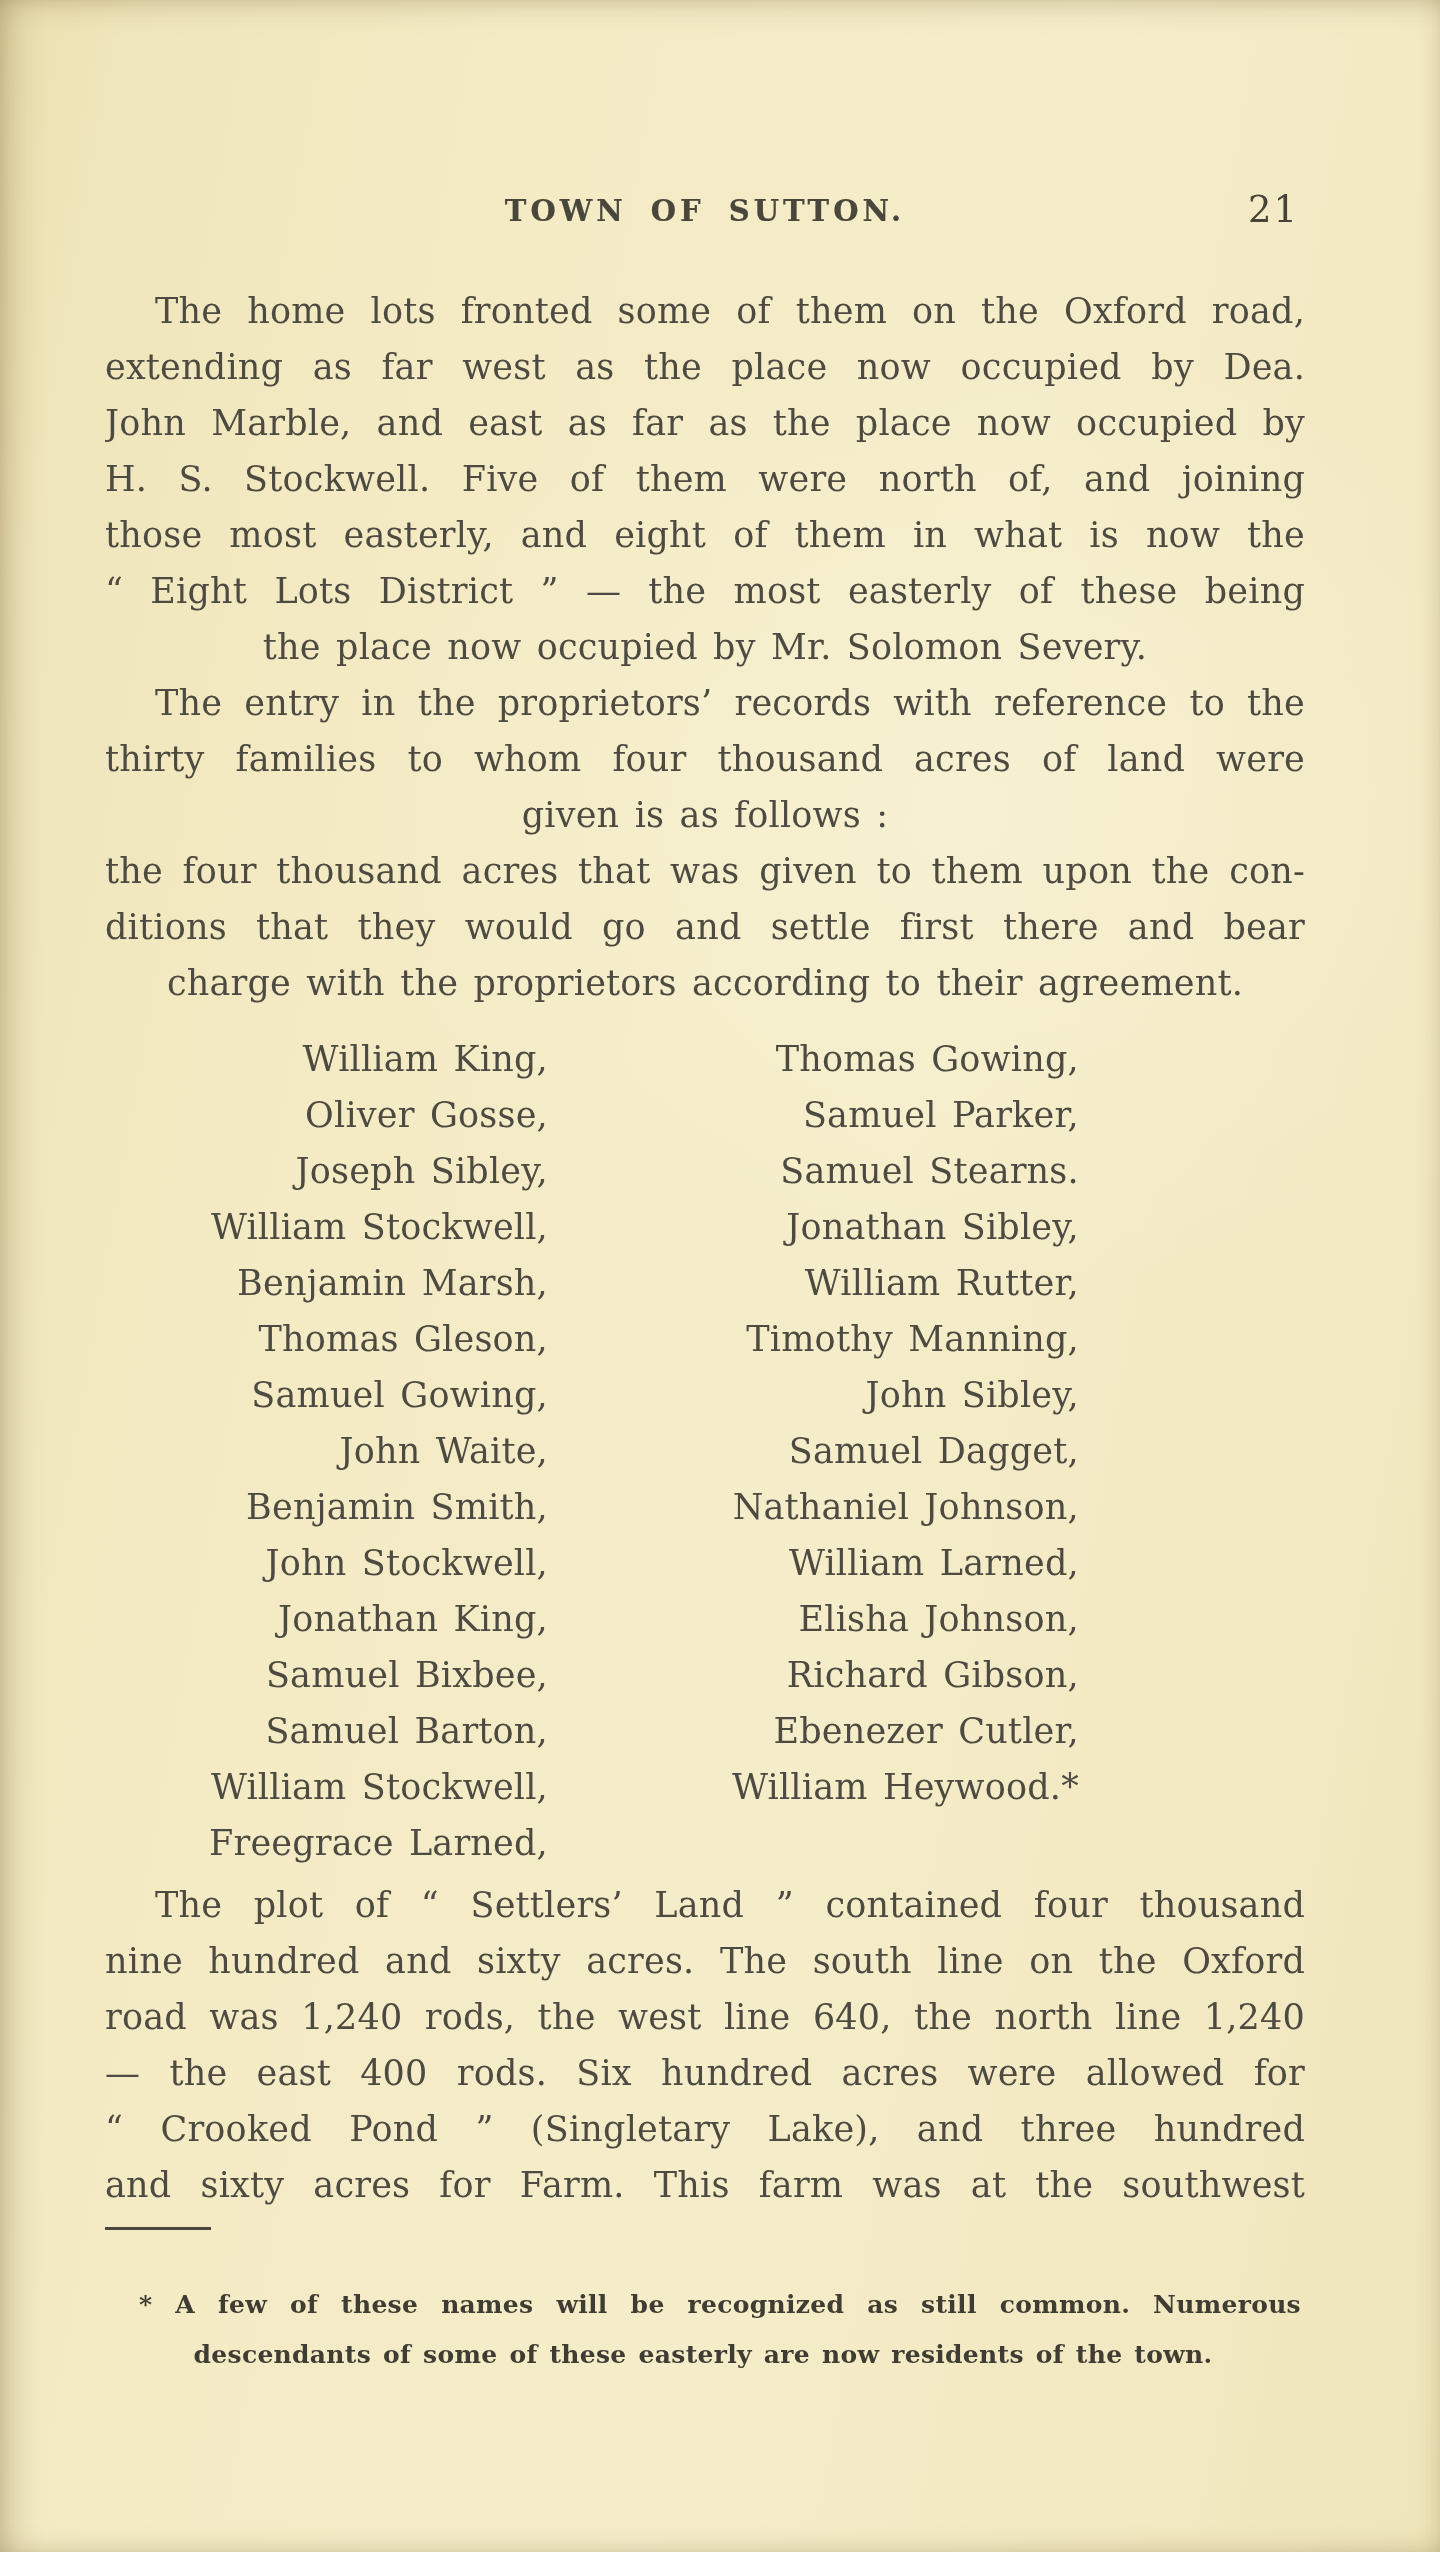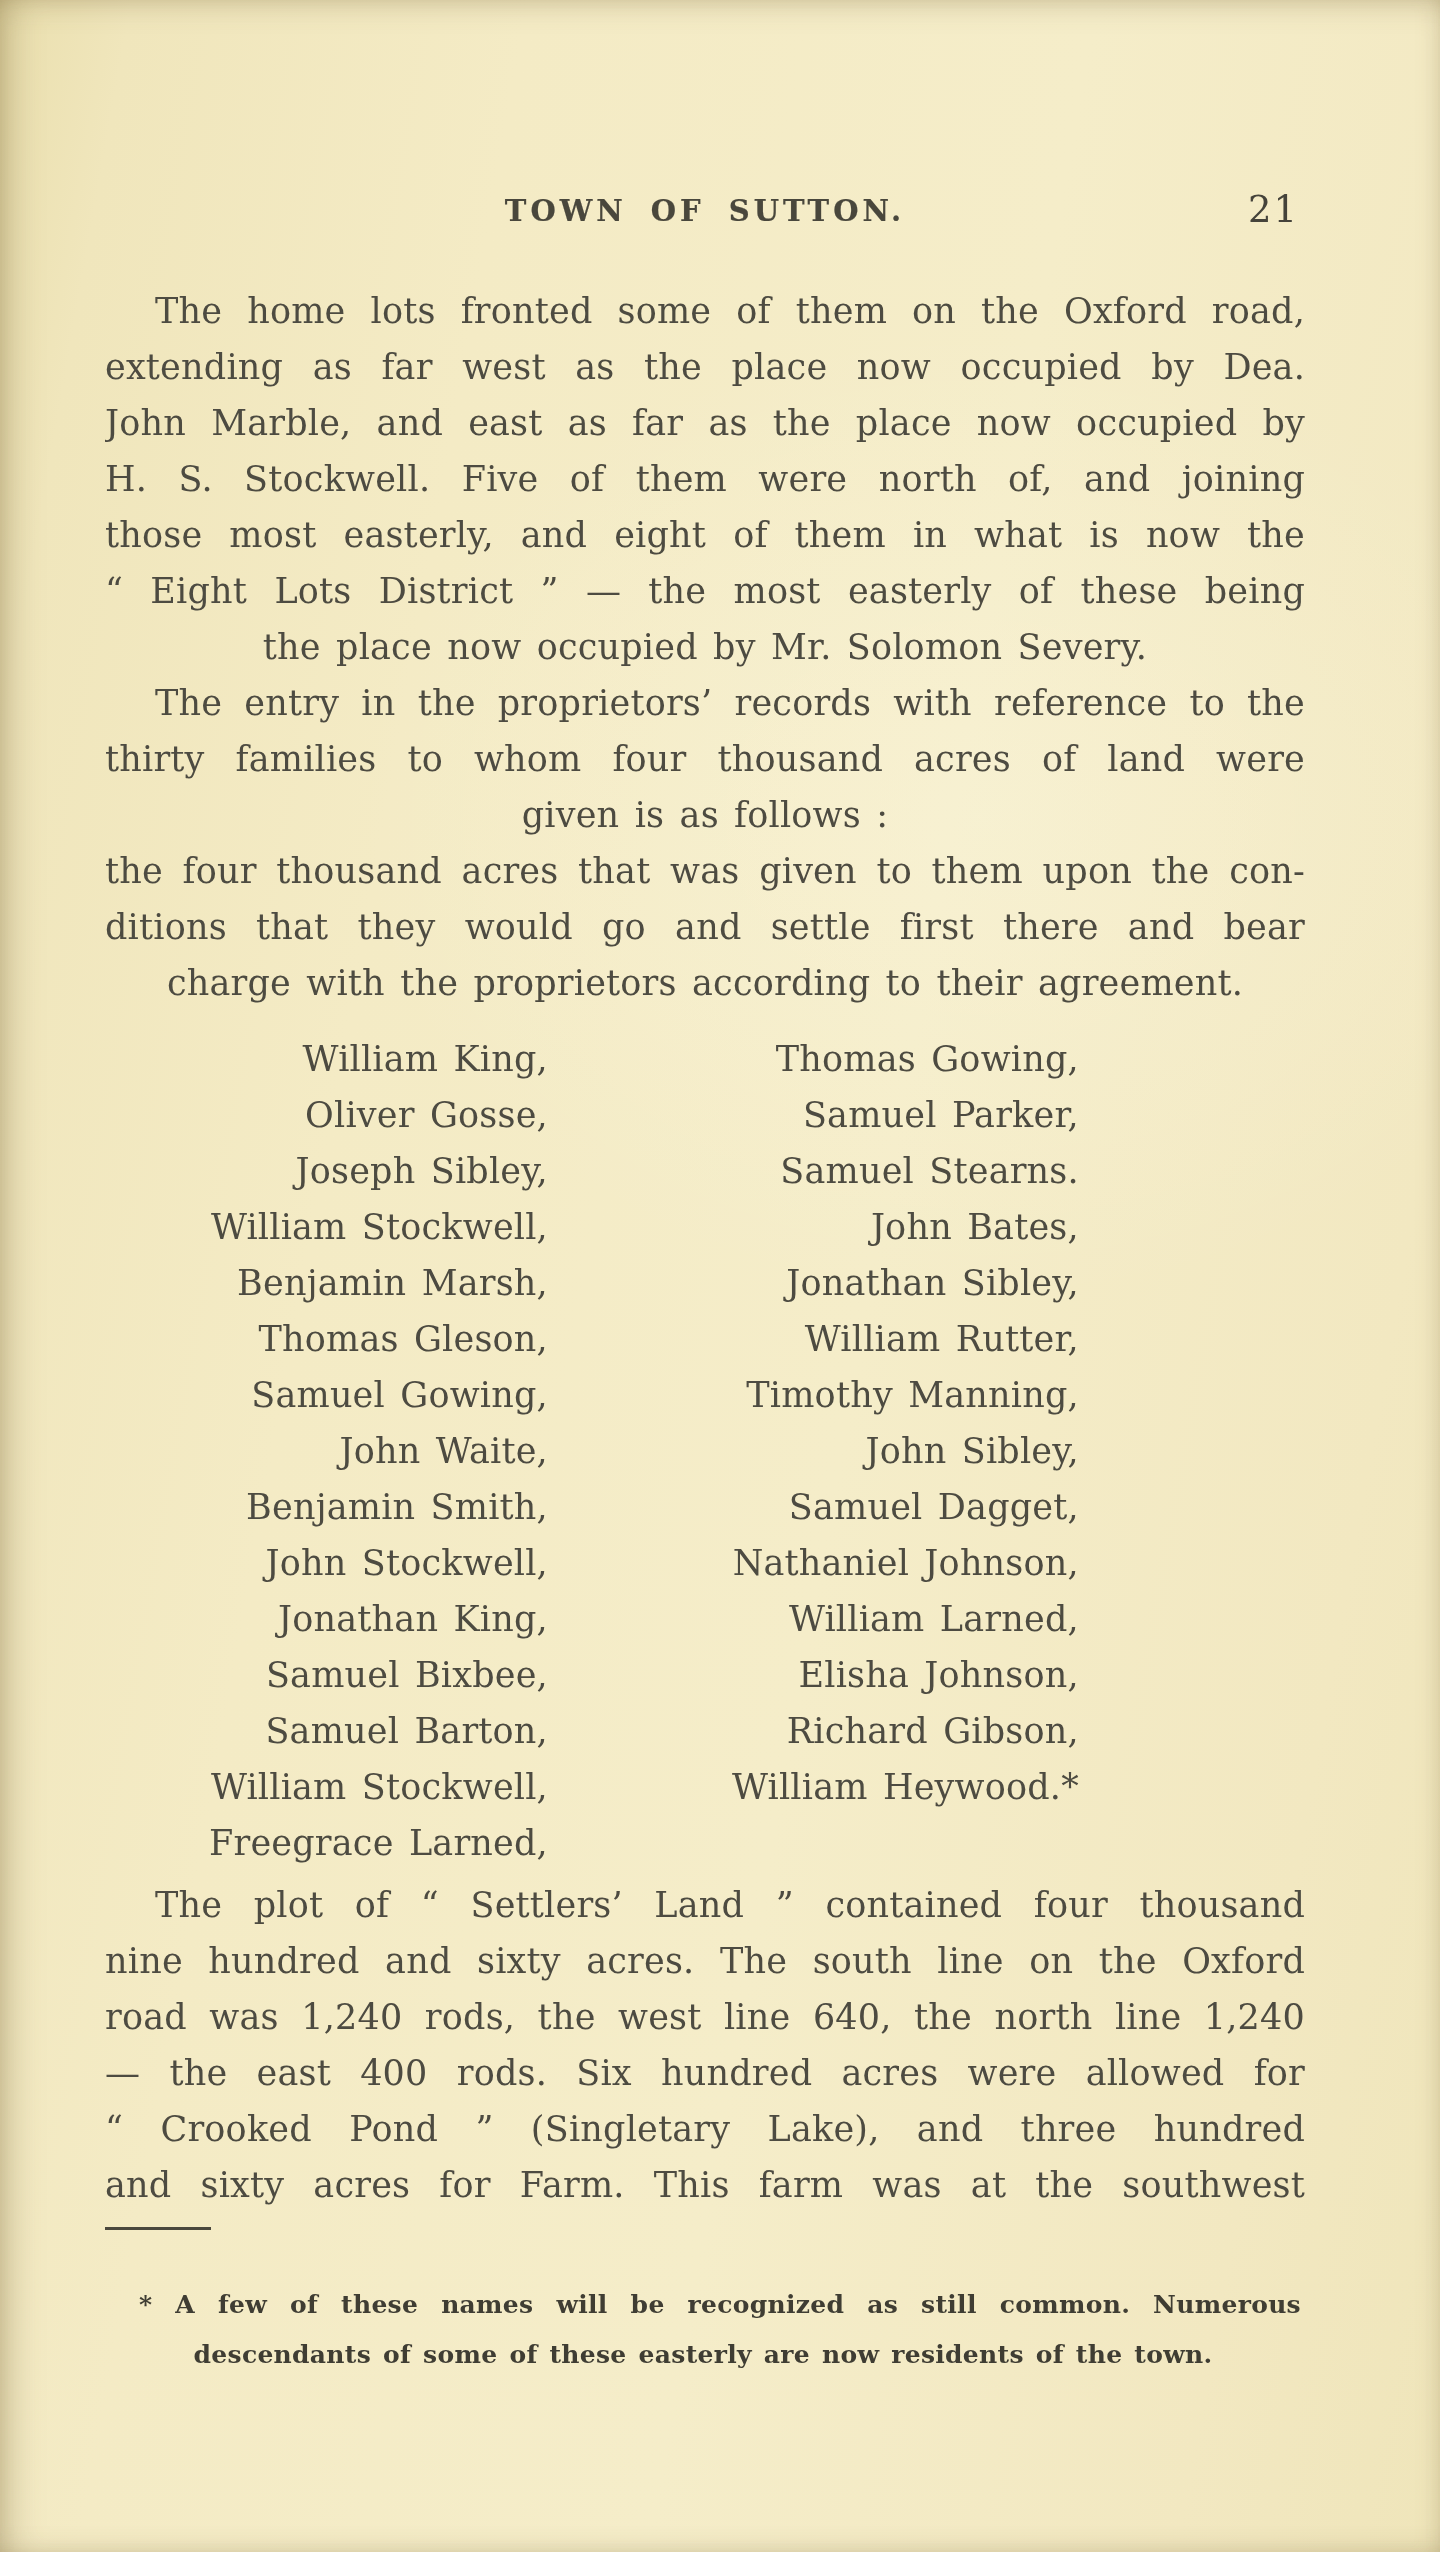--- a/index.html
+++ b/index.html
@@ -157,30 +157,30 @@
           <li class="line">Jonathan King,</li>
           <li class="line">Samuel Bixbee,</li>
           <li class="line">Samuel Barton,</li>
           <li class="line">William Stockwell,</li>
           <li class="line">Freegrace Larned,</li>
         </ul>
       <ul class="col" id="settlers-right">
           <li class="line">Thomas Gowing,</li>
           <li class="line">Samuel Parker,</li>
           <li class="line">Samuel Stearns.</li>
-          <li class="line">John Bates,</li>
           <li class="line">Jonathan Sibley,</li>
           <li class="line">William Rutter,</li>
           <li class="line">Timothy Manning,</li>
           <li class="line">John Sibley,</li>
           <li class="line">Samuel Dagget,</li>
           <li class="line">Nathaniel Johnson,</li>
           <li class="line">William Larned,</li>
           <li class="line">Elisha Johnson,</li>
           <li class="line">Richard Gibson,</li>
+          <li class="line">Ebenezer Cutler,</li>
           <li class="line">William Heywood.*</li>
         </ul>
     </div>
 
     <div class="textblock" id="paragraph-4">
         <div class="line j in">The plot of “ Settlers’ Land ” contained four thousand</div>
         <div class="line j">nine hundred and sixty acres.  The south line on the Oxford</div>
         <div class="line j">road was 1,240 rods, the west line 640, the north line 1,240</div>
         <div class="line j">— the east 400 rods.  Six hundred acres were allowed for</div>
         <div class="line j">“ Crooked Pond ” (Singletary Lake), and three hundred</div>

